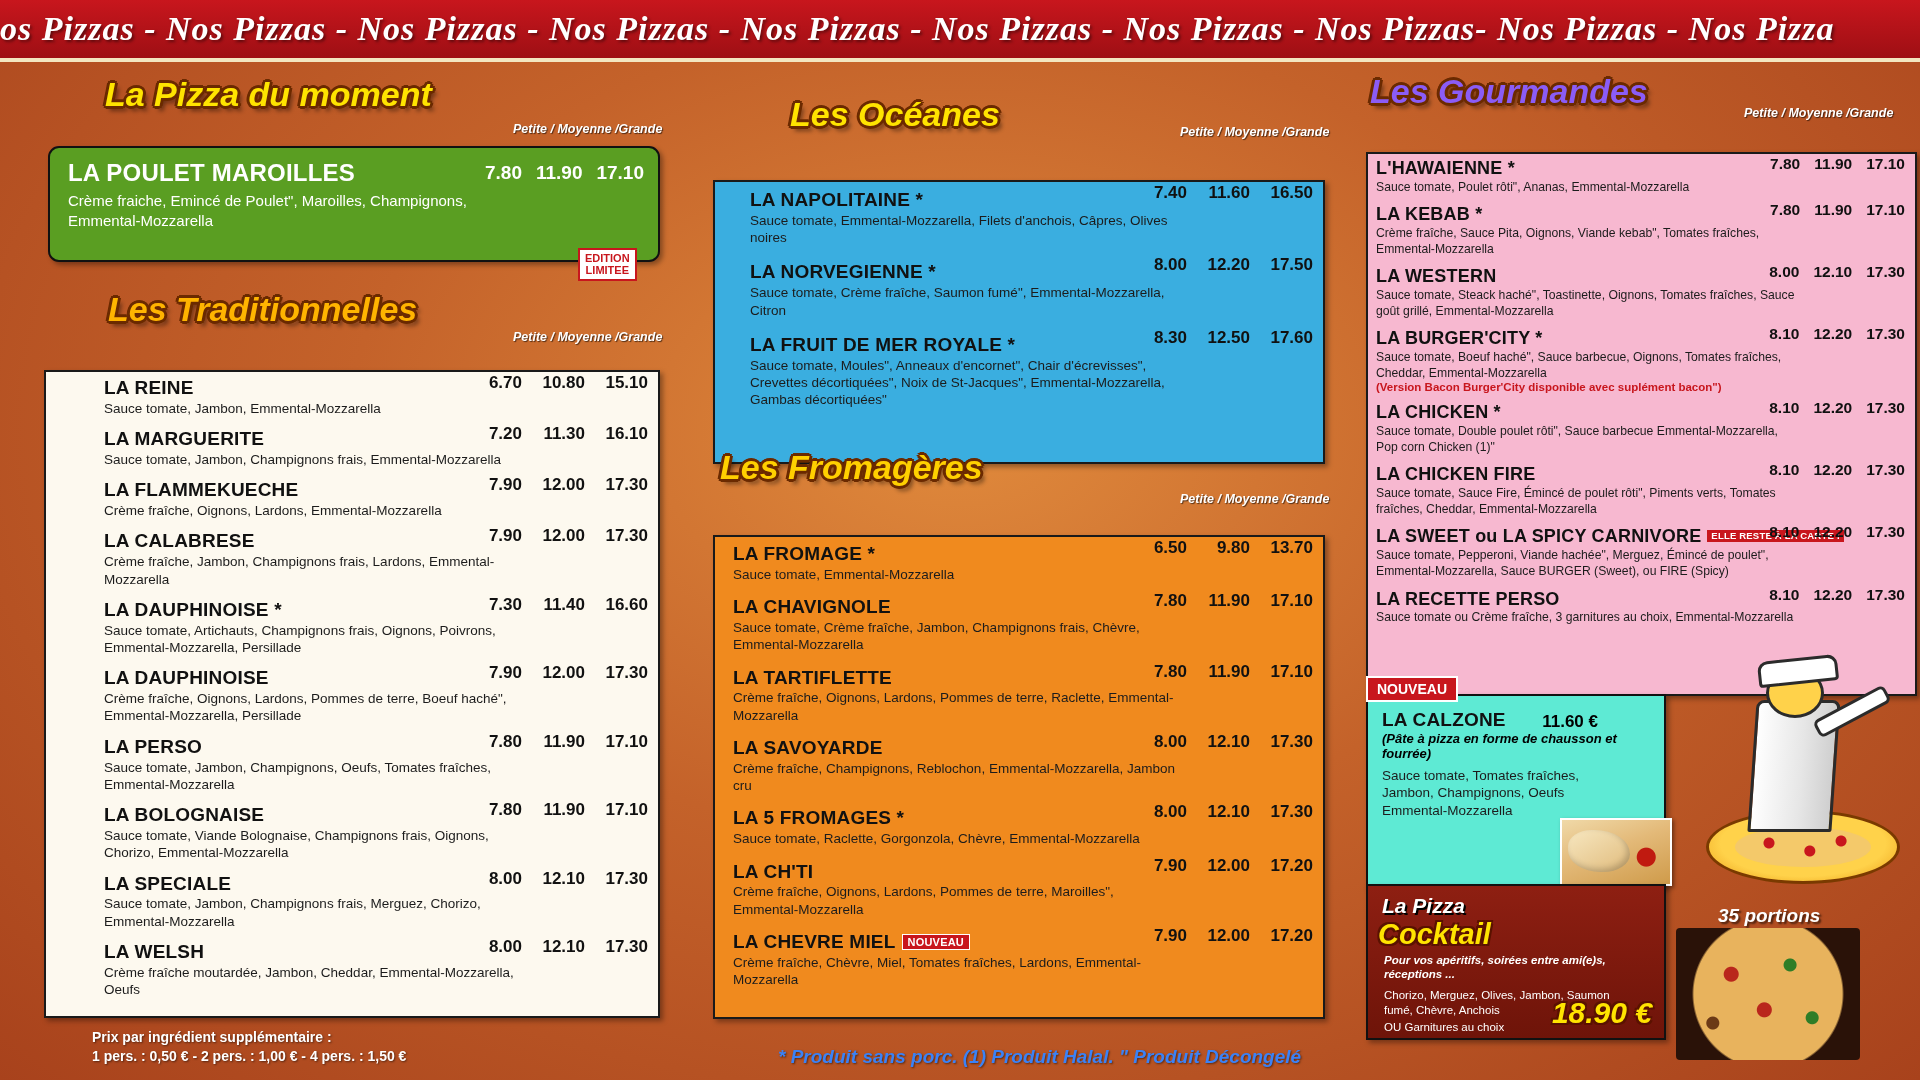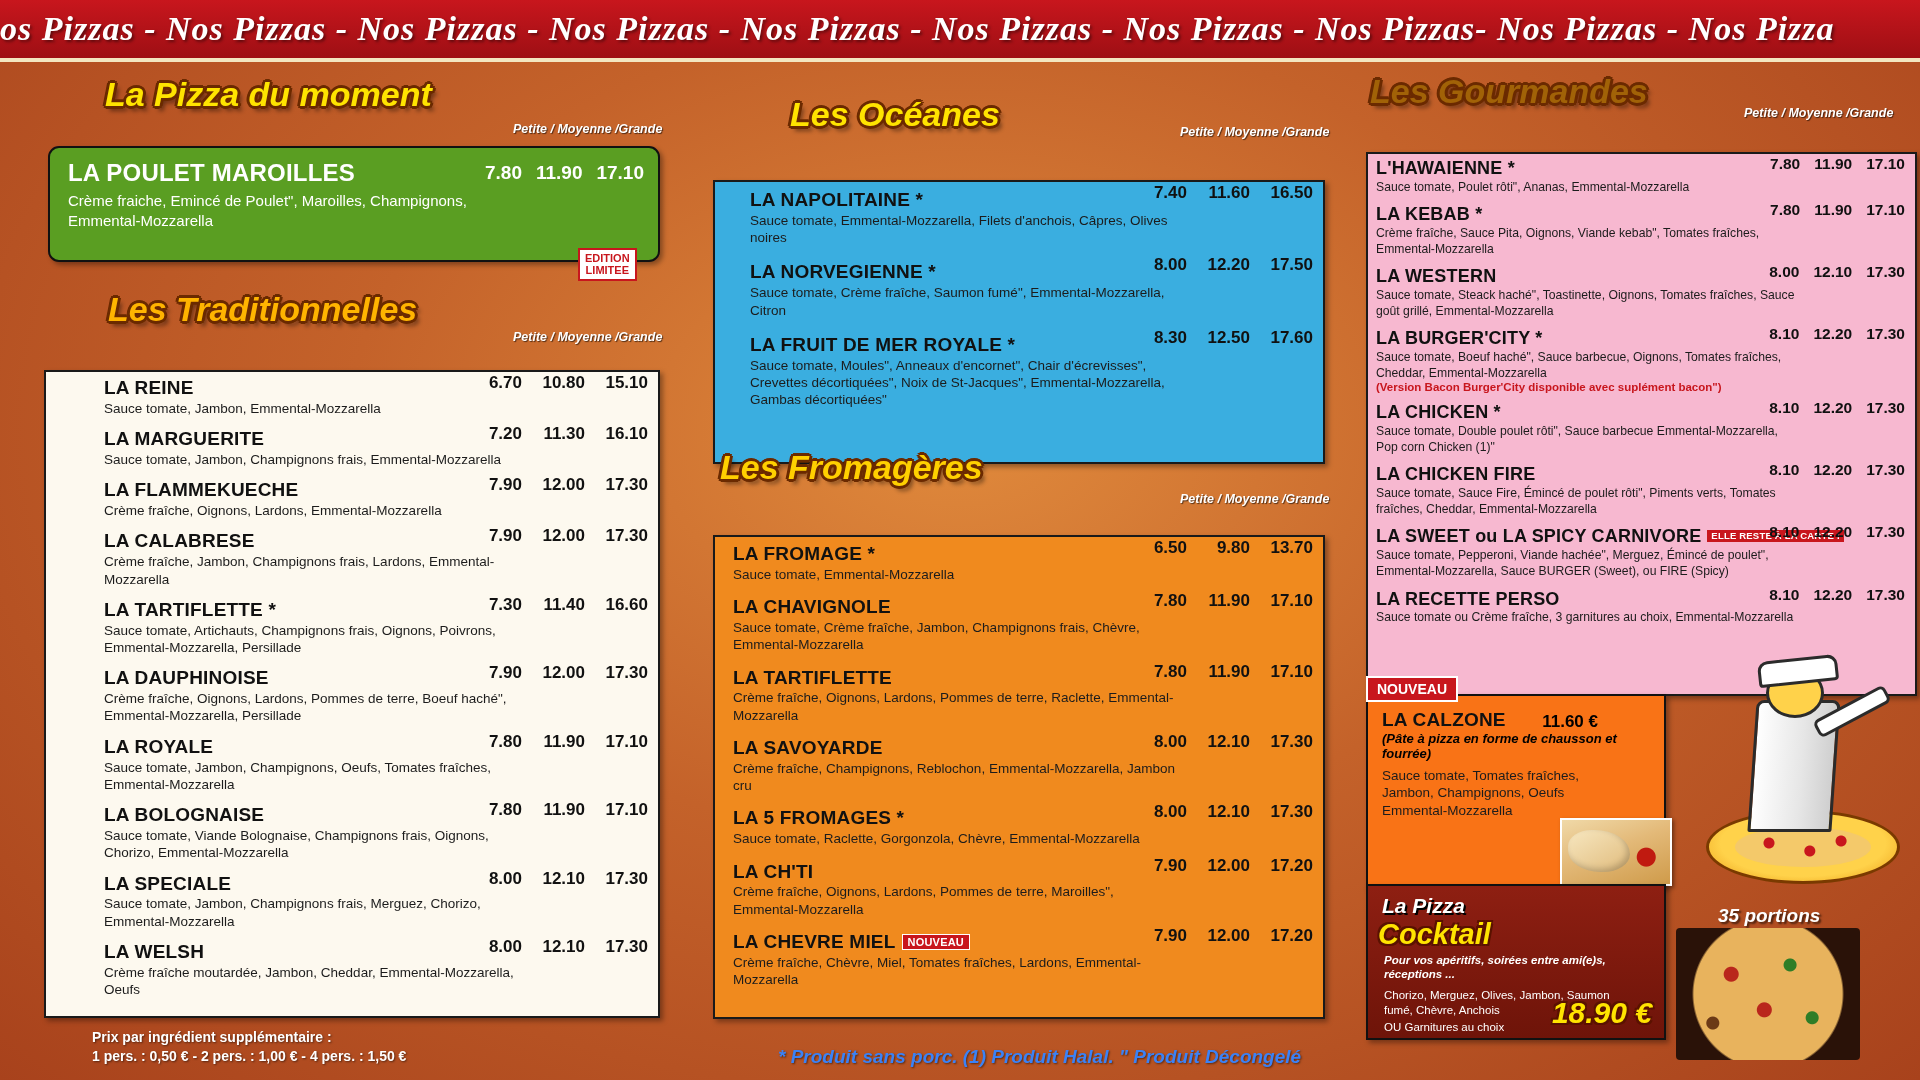--- a/index.html
+++ b/index.html
@@ -30,21 +30,21 @@
     font-family:"Liberation Sans",sans-serif;font-weight:bold;font-style:italic;
     font-size:34px;letter-spacing:0px;
     -webkit-text-stroke:0px;
     text-shadow:
       -2px -2px 0 #6b2a00, 2px -2px 0 #6b2a00, -2px 2px 0 #6b2a00, 2px 2px 0 #6b2a00,
       0px 3px 0 #6b2a00, 3px 0 0 #6b2a00, -3px 0 0 #6b2a00, 0 -3px 0 #6b2a00,
       4px 5px 4px rgba(0,0,0,.45);
   }
   .t-yellow{color:#ffe400;}
   .t-orange{color:#ffb400;}
-  .t-pink{color:#a16207;}
+  .t-pink{color:#8b5cf6;}
   .t-fire{color:#ffd000;}
 
   .sizes{
     font-size:12.5px;font-weight:bold;color:#fff;font-style:italic;
     text-shadow:1px 1px 1px rgba(0,0,0,.6);
   }
 
   .card{border:2px solid #1a1a1a;box-shadow:3px 3px 5px rgba(0,0,0,.35);margin-top:22px;}
 
   .item{position:relative;}
@@ -109,21 +109,21 @@
     padding:1px 4px;margin-left:6px;line-height:1.05;text-align:center;vertical-align:3px;
   }
 
   
   .nouveau-badge{
     position:absolute;left:1366px;top:676px;background:#c8161d;color:#fff;
     font-weight:bold;font-size:14px;padding:3px 9px;border:2px solid #fff;z-index:5;
   }
   .calzone{
     position:absolute;left:1366px;top:694px;width:296px;height:190px;
-    background:#f97316;border:2px solid #111;box-shadow:3px 3px 5px rgba(0,0,0,.35);
+    background:#5eead4;border:2px solid #111;box-shadow:3px 3px 5px rgba(0,0,0,.35);
   }
   .calzone .iname{font-size:19px;padding:14px 0 0 14px;}
   .calzone .sub{font-size:13px;font-weight:bold;font-style:italic;padding:0 0 0 14px;line-height:1.2;}
   .calzone .idesc{padding:4px 0 0 14px;max-width:200px;}
   .calzone .price{position:absolute;right:66px;top:16px;font-weight:bold;font-size:17px;}
   .calz-photo{
     position:absolute;left:1560px;top:818px;width:108px;height:64px;
     border:2px solid #fff;box-shadow:2px 2px 4px rgba(0,0,0,.4);
     background:
       radial-gradient(circle at 78% 58%, #c01a10 0 9px, rgba(0,0,0,0) 10px),
@@ -283,39 +283,39 @@
     <div class="item">
       <div class="iname">LA CALABRESE</div>
       <div class="idesc">Crème fraîche, Jambon, Champignons frais, Lardons, Emmental-Mozzarella</div>
       <div class="prices">
         <span>7.90</span>
         <span>12.00</span>
         <span>17.30</span>
       </div>
     </div>
     <div class="item">
-      <div class="iname">LA TARTIFLETTE *</div>
+      <div class="iname">LA DAUPHINOISE *</div>
       <div class="idesc">Sauce tomate, Artichauts, Champignons frais, Oignons, Poivrons, Emmental-Mozzarella, Persillade</div>
       <div class="prices">
         <span>7.30</span>
         <span>11.40</span>
         <span>16.60</span>
       </div>
     </div>
     <div class="item">
       <div class="iname">LA DAUPHINOISE</div>
       <div class="idesc">Crème fraîche, Oignons, Lardons, Pommes de terre, Boeuf haché", Emmental-Mozzarella, Persillade</div>
       <div class="prices">
         <span>7.90</span>
         <span>12.00</span>
         <span>17.30</span>
       </div>
     </div>
     <div class="item">
-      <div class="iname">LA ROYALE</div>
+      <div class="iname">LA PERSO</div>
       <div class="idesc">Sauce tomate, Jambon, Champignons, Oeufs, Tomates fraîches, Emmental-Mozzarella</div>
       <div class="prices">
         <span>7.80</span>
         <span>11.90</span>
         <span>17.10</span>
       </div>
     </div>
     <div class="item">
       <div class="iname">LA BOLOGNAISE</div>
       <div class="idesc">Sauce tomate, Viande Bolognaise, Champignons frais, Oignons, Chorizo, Emmental-Mozzarella</div>

